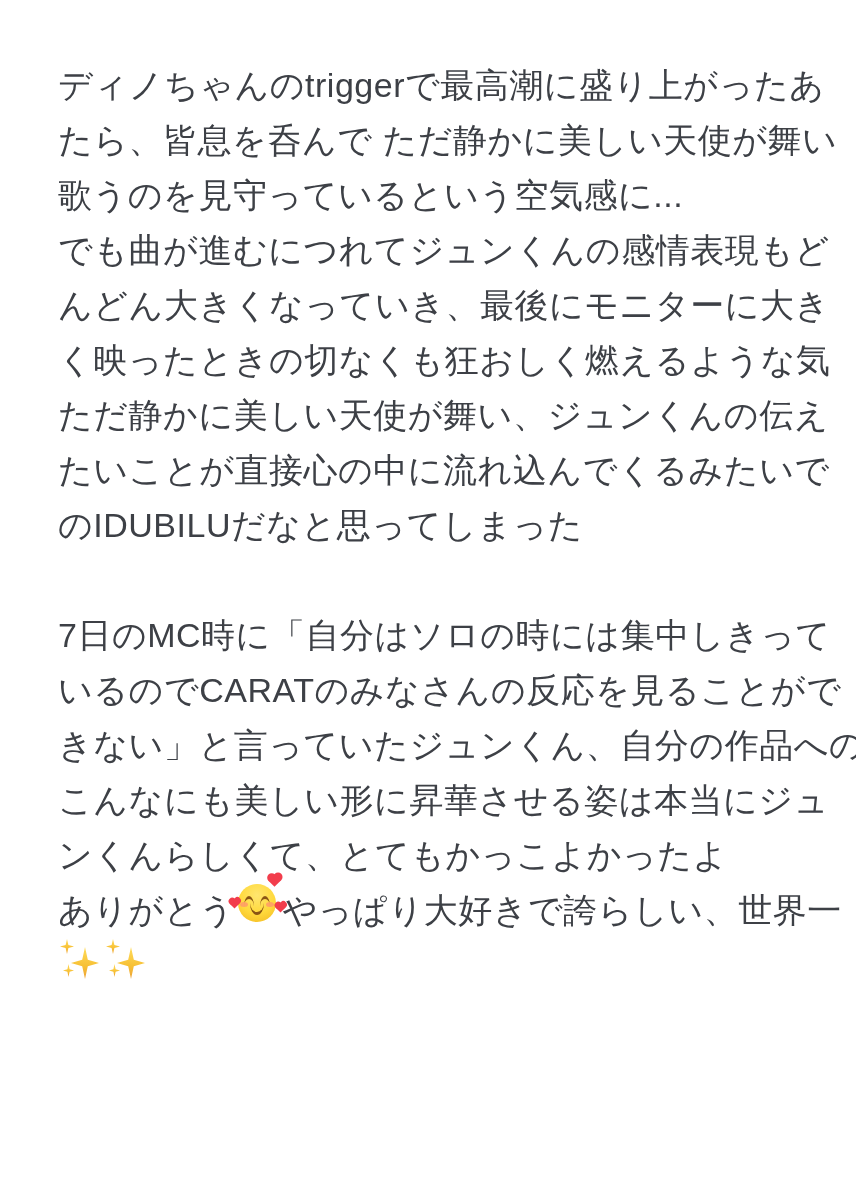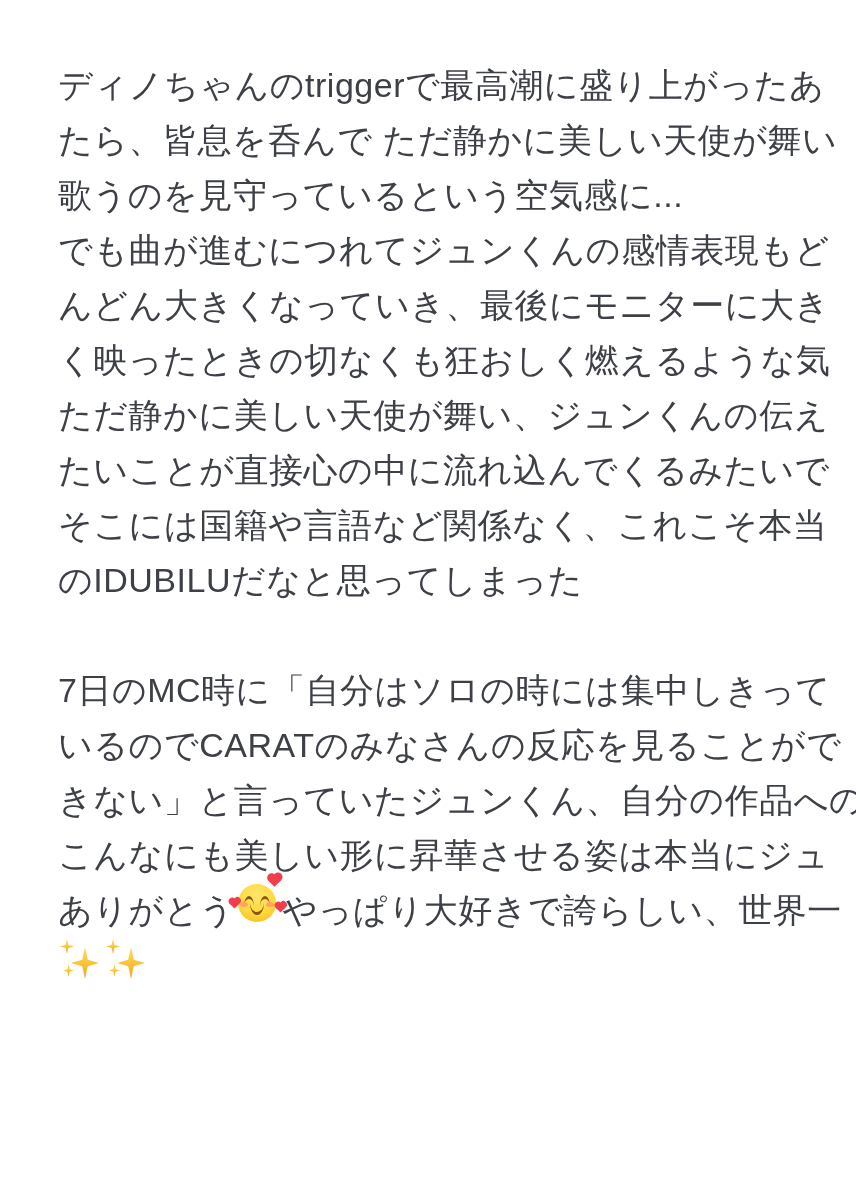--- a/index.html
+++ b/index.html
@@ -119,23 +119,23 @@
 <main class="post">
   <div class="text-block" style="color: rgb(61, 64, 70);">
       <div class="line"><span>ディノちゃんのtriggerで最高潮に盛り上がったあ</span></div>
       <div class="line"><span>たら、皆息を呑んで ただ静かに美しい天使が舞い</span></div>
       <div class="line"><span>歌うのを見守っているという空気感に...</span></div>
       <div class="line"><span>でも曲が進むにつれてジュンくんの感情表現もど</span></div>
       <div class="line"><span>んどん大きくなっていき、最後にモニターに大き</span></div>
       <div class="line"><span>く映ったときの切なくも狂おしく燃えるような気</span></div>
       <div class="line"><span>ただ静かに美しい天使が舞い、ジュンくんの伝え</span></div>
       <div class="line"><span>たいことが直接心の中に流れ込んでくるみたいで</span></div>
-      <div class="line"><span>そこには国籍や言語など関係なく、これこそ本当</span></div>
       <div class="line"><span>のIDUBILUだなと思ってしまった</span></div>
       <div class="line"></div>
       <div class="line"><span>7日のMC時に「自分はソロの時には集中しきって</span></div>
       <div class="line"><span>いるのでCARATのみなさんの反応を見ることがで</span></div>
       <div class="line"><span>きない」と言っていたジュンくん、自分の作品への</span></div>
       <div class="line"><span>こんなにも美しい形に昇華させる姿は本当にジュ</span></div>
+      <div class="line"><span>ンくんらしくて、とてもかっこよかったよ</span></div>
       <div class="line"><span>ありがとう</span><span class="emoji-face"><i class="eye l"></i><i class="eye r"></i><i class="mouth"></i><i class="cheek l"></i><i class="cheek r"></i><i class="heart h1"></i><i class="heart h2"></i><i class="heart h3"></i></span><span>やっぱり大好きで誇らしい、世界一</span></div>
       <div class="line"><span class="emoji-sparkles"><i class="star big"></i><i class="star s1"></i><i class="star s2"></i></span><span class="emoji-sparkles"><i class="star big"></i><i class="star s1"></i><i class="star s2"></i></span></div>
     </div>
 </main>
 
 </body></html>

